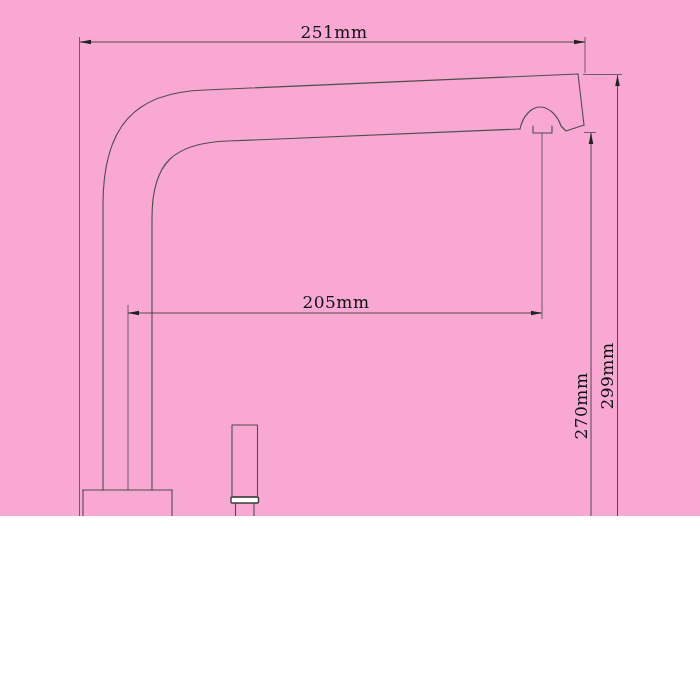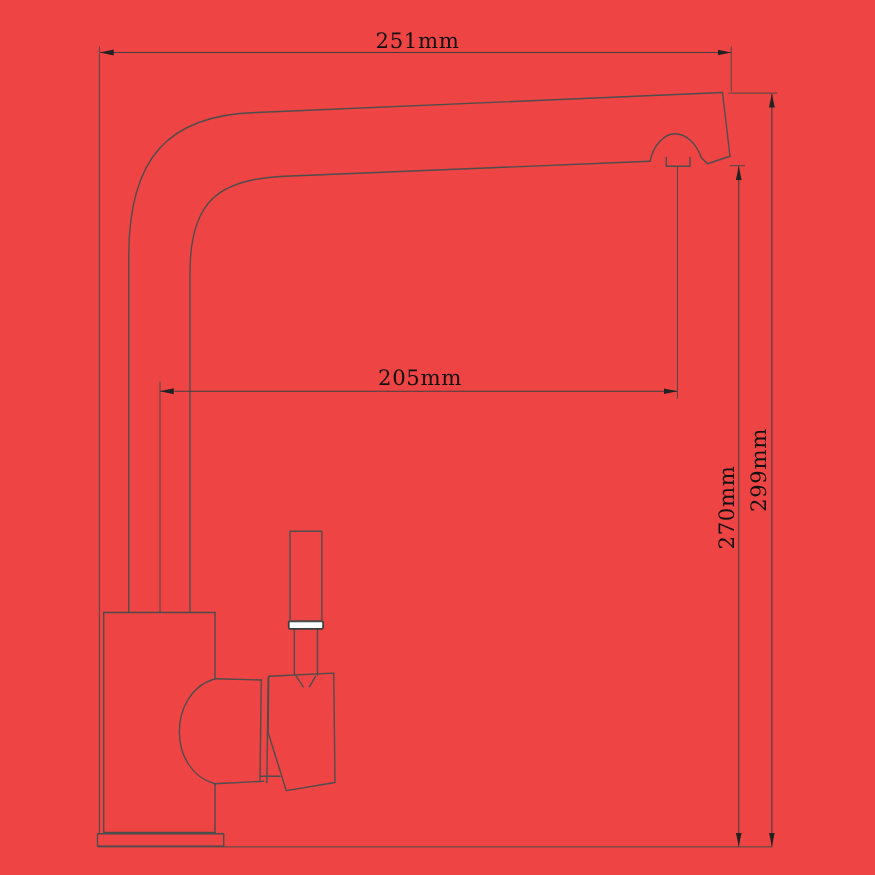--- a/index.html
+++ b/index.html
@@ -4,22 +4,22 @@
 <style>
   html, body {
     margin: 0;
     padding: 0;
     background: #ffffff;
     font-family: "DejaVu Serif", "Liberation Serif", serif;
   }
   .stage {
     position: relative;
     width: 700px;
-    height: 700px;
-    background: #ef4444;
+    height: 516px;
+    background: #f9a8d4;
     overflow: hidden;
     text-align: center;
   }
   svg { display: block; }
   .outline {
     fill: none;
     stroke: #4d4d4d;
     stroke-width: 1.1;
     stroke-linejoin: round;
     stroke-linecap: round;

